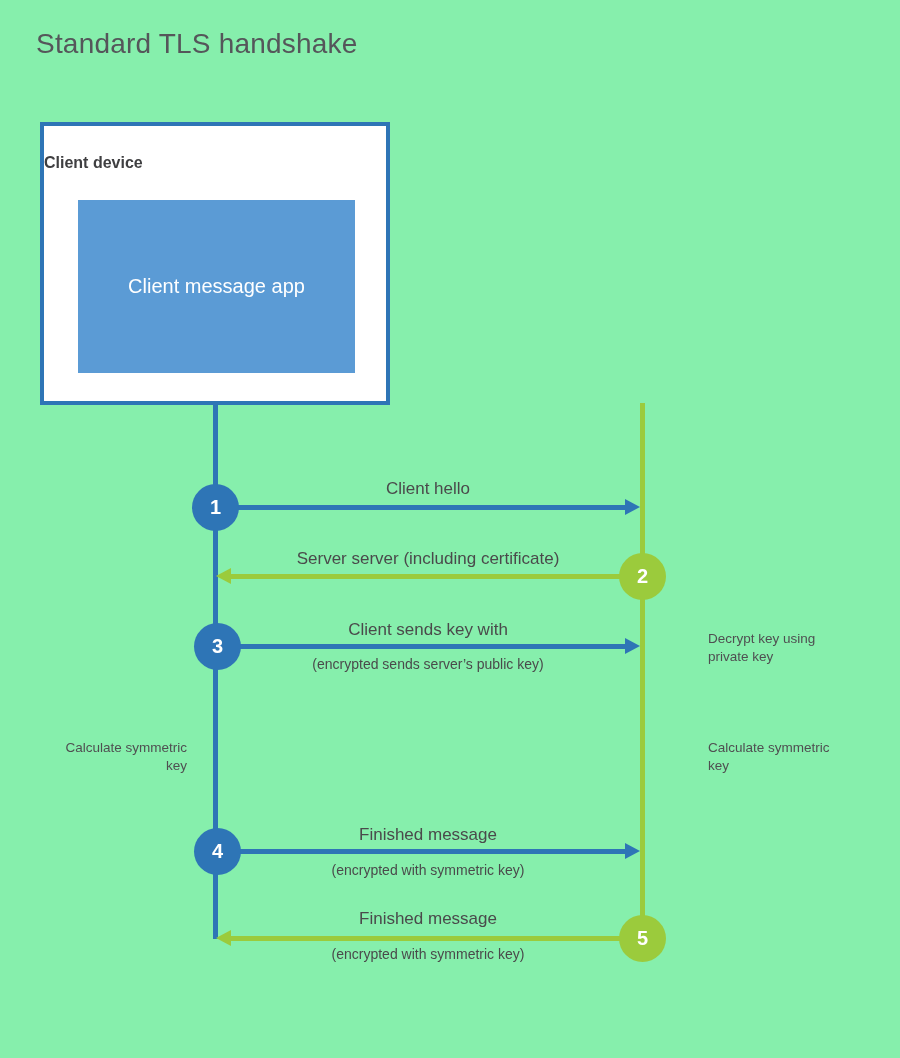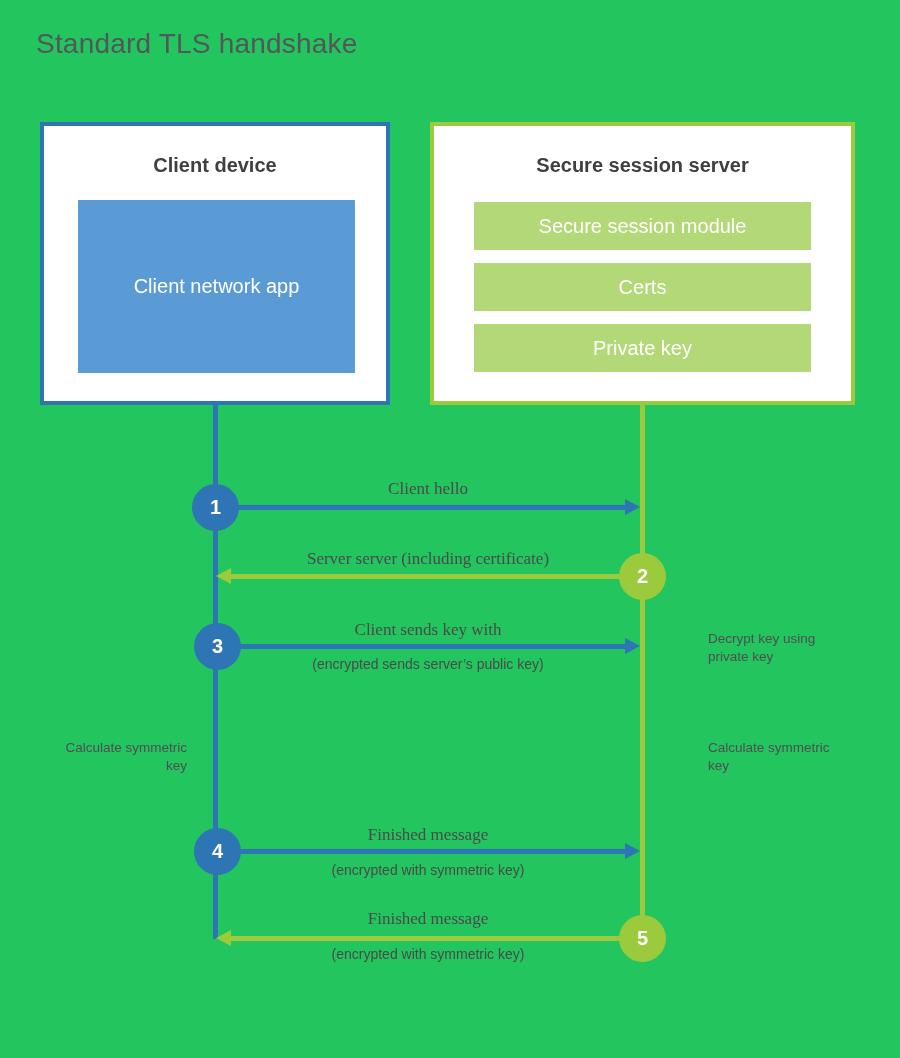--- a/index.html
+++ b/index.html
@@ -1,20 +1,20 @@
 <!DOCTYPE html>
 <html style="--blue: #2E75B6; --blue-light: #5B9BD5; --green: #9BCB3C; --green-light: #B3D878; --title-color: #55565A; --heading-color: #3F3F41; --label-color: #4A4A4B; --note-color: #4F4F51;"><head>
 <meta charset="utf-8">
 <style>
   html, body { margin: 0; padding: 0; background: #ffffff; }
   .canvas {
     position: relative;
     width: 900px;
     height: 1058px;
-    background: #22c55e;
+    background: #86efac;
     font-family: "Liberation Sans", sans-serif;
     overflow: hidden;
   }
   .title {
     position: absolute;
     left: 36px;
     top: 28px;
     font-size: 28px;
     font-weight: 300;
     color: var(--title-color);
@@ -27,22 +27,22 @@
     height: 283px;
     background: #ffffff;
     box-sizing: border-box;
   }
   .box.client { left: 40px;  width: 350px; border: 4px solid var(--blue); }
   .box.server { left: 430px; width: 425px; border: 4px solid var(--green); }
   .box-title {
     position: absolute;
     left: 0; right: 0;
     top: 28px;
-    text-align: center;
-    font-size: 20px;
+    text-align: left;
+    font-size: 16px;
     font-weight: bold;
     color: var(--heading-color);
   }
   .client-app {
     position: absolute;
     left: 34px; top: 74px;
     width: 277px; height: 173px;
     background: var(--blue-light);
     display: flex; align-items: center; justify-content: center;
     text-align: center;
@@ -84,21 +84,20 @@
   .head { position: absolute; width: 0; height: 0; border-style: solid; z-index: 2; }
   .head.right.blue  { border-width: 8px 0 8px 15px; border-color: transparent transparent transparent var(--blue); }
   .head.left.green  { border-width: 8px 15px 8px 0;  border-color: transparent var(--green) transparent transparent; }
   
   .msg-label {
     position: absolute;
     left: 218px; width: 420px;
     text-align: center;
     font-size: 17px;
     color: var(--label-color);
-    font-family: Liberation Serif, serif;
   }
   .msg-sub {
     position: absolute;
     left: 218px; width: 420px;
     text-align: center;
     font-size: 14px;
     color: var(--label-color);
   }
   .side-note {
     position: absolute;
@@ -114,36 +113,24 @@
 </head>
 <body>
 
 <div class="canvas">
 
   <div class="title">Standard TLS handshake</div>
 
   <div class="box client">
     <div class="box-title">Client device</div>
     <div class="client-app">
-      <span>Client network app</span>
+      <span>Client message app</span>
     </div>
   </div>
 
-  <div class="box server">
-    <div class="box-title">Secure session server</div>
-    <div class="server-bar b0">
-      <span>Secure session module</span>
-    </div>
-    <div class="server-bar b1">
-      <span>Certs</span>
-    </div>
-    <div class="server-bar b2">
-      <span>Private key</span>
-    </div>
-  </div>
 
   <div class="lifeline client"></div>
   <div class="lifeline server"></div>
 
   <div>
     <div class="msg-label" style="top:479px">Client hello</div>
     <div class="hline blue-bg" style="left:236px; top:505px; width:390px"></div>
     <div class="head right blue" style="left:625px; top:499px"></div>
     <div class="circle blue-bg" style="left:192px; top:484px">
       <span>1</span>

